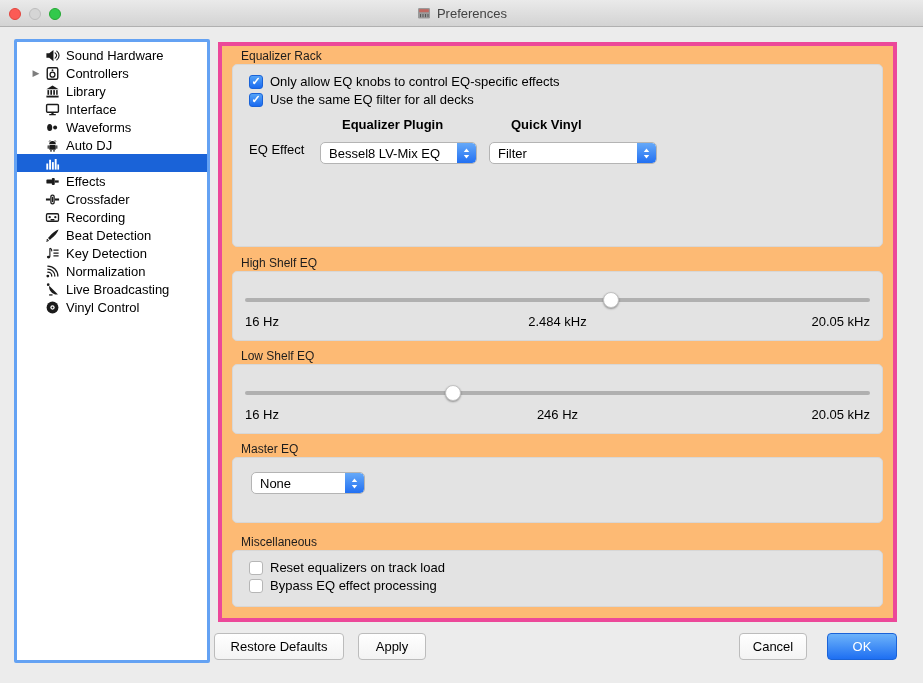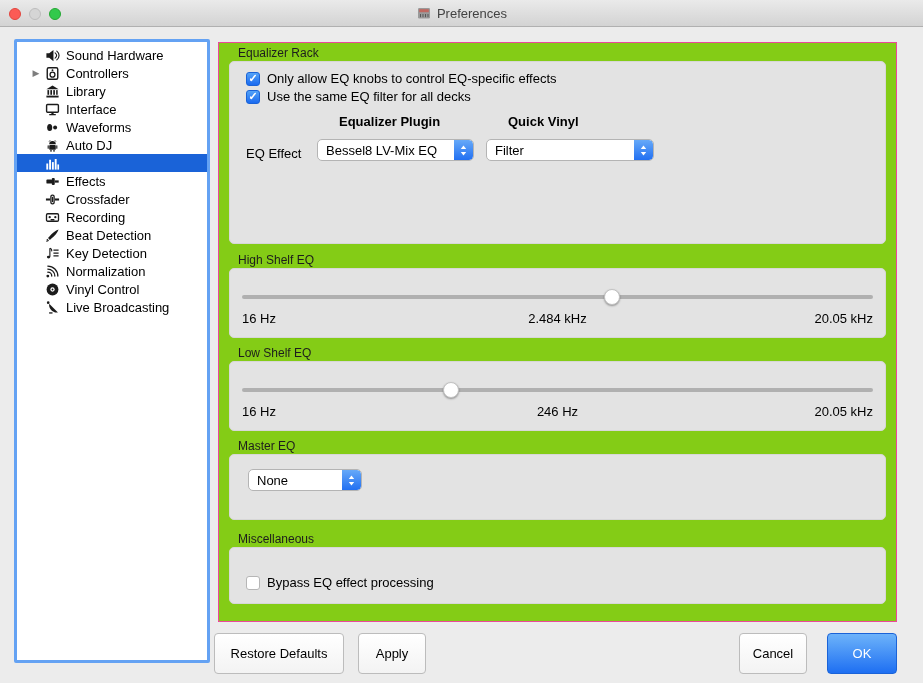--- a/index.html
+++ b/index.html
@@ -26,21 +26,21 @@
   .side-item .disc { position:absolute; left:13px; width:12px; font-size:9px; color:#7d7d7d; text-align:center; }
   .side-item .sicon { position:absolute; left:27px; width:16px; height:16px; display:flex; align-items:center; justify-content:center; }
   .side-item .slabel { position:absolute; left:49px; white-space:nowrap; }
   .side-item.selected { background:#1a63d8; color:#fff; }
   .side-item.selected .slabel { font-weight:bold;margin-top:32px; }
   .side-item.selected svg .ink { fill:#fff; }
   svg .ink { fill:#1b1b1b; } svg .ink-s { stroke:#1b1b1b; fill:none; }
 
   
   .panel { position:absolute; left:218px; top:42px; width:679px; height:580px;
-    border:1px solid #ec4899; background:#84cc16; }
+    border:4px solid #ec4899; background:#fdba74; }
   .group { position:absolute; left:0; right:0; }
   .group-title { font-size:12px; color:#1d1d1d; margin-left:19px; height:14px; line-height:14px; }
   .group-box { margin:1px 10px 0 10px; background:#e3e3e3; border:1px solid #d7d7d7; border-radius:5px; position:relative; }
 
   
   .check-row { display:flex; align-items:center; gap:7px; position:absolute; left:16px; }
   .checkbox { width:14px; height:14px; border-radius:3px; background:#fff; border:1px solid #b6b6b6; flex:0 0 auto;
     display:flex; align-items:center; justify-content:center; }
   .checkbox.checked { background:linear-gradient(#54a3f7,#1a6af0); border:1px solid #1a63d8; }
   .checkbox .tick { color:#fff; font-size:11px; line-height:1; font-weight:bold; }
@@ -51,37 +51,37 @@
     display:flex; align-items:center; overflow:hidden;gap:16px; }
   .dd-text { flex:1; font-size:13px; color:#000; padding-left:8px; white-space:nowrap; }
   .dd-cap { width:19px; height:100%; background:linear-gradient(#66a9f8,#2270f2);
     display:flex; align-items:center; justify-content:center; border-radius:0 4px 4px 0; }
 
   
   .eq-headers { position:absolute; left:16px; top:52px; display:flex; font-size:13px; font-weight:bold; color:#000; }
   .eq-headers .h-spacer { width:71px; }
   .eq-headers .h1 { width:157px; padding-left:4px;margin-left:18px; }
   .eq-headers .h2 { width:168px; padding-left:4px; margin-left:12px; }
-  .eq-row { position:absolute; left:16px; top:77px; display:flex; align-items:flex-end; }
+  .eq-row { position:absolute; left:16px; top:77px; display:flex; align-items:flex-start; }
   .eq-row .row-label { width:63px; font-size:13px; color:#000; }
   .eq-row .dd1 { width:157px; margin-left:8px; }
   .eq-row .dd2 { width:168px; margin-left:12px; }
 
   
   .slider { position:absolute; left:12px; right:12px; top:20px; height:16px; }
   .slider .track { position:absolute; left:0; right:0; top:6px; height:4px; background:#b0b0b0; border-radius:2px; }
   .slider .handle { position:absolute; top:0; width:16px; height:16px; background:#fff;
     border:1px solid #c2c2c2; border-radius:50%; transform:translateX(-50%);
     box-shadow:0 1px 2px rgba(0,0,0,0.35); }
   .slider-labels { position:absolute; left:12px; right:12px; top:42px; height:16px; font-size:13px; color:#000; }
   .sl-min { position:absolute; left:0; } .sl-val { position:absolute; left:0; right:0; text-align:center; }
   .sl-max { position:absolute; right:0; }
 
   
-  .btn { position:absolute; top:633px; height:41px; background:linear-gradient(#ffffff,#f3f3f3);
+  .btn { position:absolute; top:633px; height:27px; background:linear-gradient(#ffffff,#f3f3f3);
     border:1px solid #bcbcbc; border-radius:4px; font-size:13px; color:#000;
     display:flex; align-items:center; justify-content:center; font-family:"Liberation Sans", sans-serif; }
   .btn.primary { background:linear-gradient(#6db3fa,#1e6ff2); border:1px solid #1a63d8; color:#fff; }
 </style>
 </head>
 <body>
 
 <div id="window">
 
   <div class="titlebar">
@@ -253,37 +253,37 @@
             <circle class="ink" cx="3" cy="12.9" r="1.5"></circle>
             <path class="ink-s" d="M3 8.7A4.2 4.2 0 017.2 12.9M3 5.4A7.5 7.5 0 0110.5 12.9M3 2.2A10.7 10.7 0 0113.7 12.9" stroke-width="1.4" stroke-linecap="round"></path>
           </svg>
         </span>
       <span class="slabel">Normalization</span>
     </div>
 
     <div class="side-item">
       <span class="sicon">
           <svg width="15" height="15" viewBox="0 0 16 16">
+            <path class="ink" d="M13.8 13.3c-5.2 1-10.3-4.1-9.3-9.3l9.3 9.3z"></path>
+            <circle class="ink" cx="3.4" cy="2.8" r="1.4"></circle>
+            <path class="ink-s" d="M8 13.8H4.4" stroke-width="1.4"></path>
+          </svg>
+        </span>
+      <span class="slabel">Live Broadcasting</span>
+    </div>
+
+    <div class="side-item">
+      <span class="sicon">
+          <svg width="15" height="15" viewBox="0 0 16 16">
             <circle class="ink" cx="8" cy="8" r="6.3"></circle>
             <circle cx="8" cy="8" r="2.3" fill="#fff"></circle>
             <circle class="ink" cx="8" cy="8" r="1"></circle>
           </svg>
         </span>
       <span class="slabel">Vinyl Control</span>
-    </div>
-
-    <div class="side-item">
-      <span class="sicon">
-          <svg width="15" height="15" viewBox="0 0 16 16">
-            <path class="ink" d="M13.8 13.3c-5.2 1-10.3-4.1-9.3-9.3l9.3 9.3z"></path>
-            <circle class="ink" cx="3.4" cy="2.8" r="1.4"></circle>
-            <path class="ink-s" d="M8 13.8H4.4" stroke-width="1.4"></path>
-          </svg>
-        </span>
-      <span class="slabel">Live Broadcasting</span>
     </div>
 
   </div>
 
   <div class="panel">
 
     <div class="group" style="top:3px; height:199px;">
       <div class="group-title">Equalizer Rack</div>
       <div class="group-box" style="height:183px;">
         <div class="check-row" style="top:9px;">
@@ -370,20 +370,24 @@
                 <path d="M5 12.5L2 8.8h6z" fill="#fff"></path>
               </svg>
             </span>
         </div>
       </div>
     </div>
 
     <div class="group" style="top:489px; height:72px;">
       <div class="group-title">Miscellaneous</div>
       <div class="group-box" style="height:57px;">
+        <div class="check-row" style="top:9px;">
+          <span class="checkbox"></span>
+          <span class="check-label">Reset equalizers on track load</span>
+        </div>
         <div class="check-row" style="top:27px;">
           <span class="checkbox"></span>
           <span class="check-label">Bypass EQ effect processing</span>
         </div>
       </div>
     </div>
 
   </div>
 
   <div class="btn" style="left:214px; width:130px;">Restore Defaults</div>

